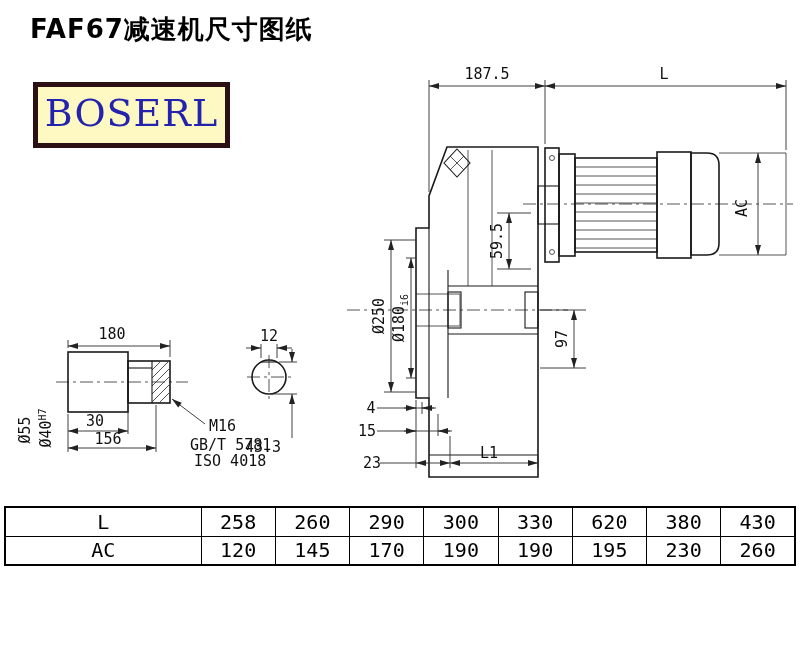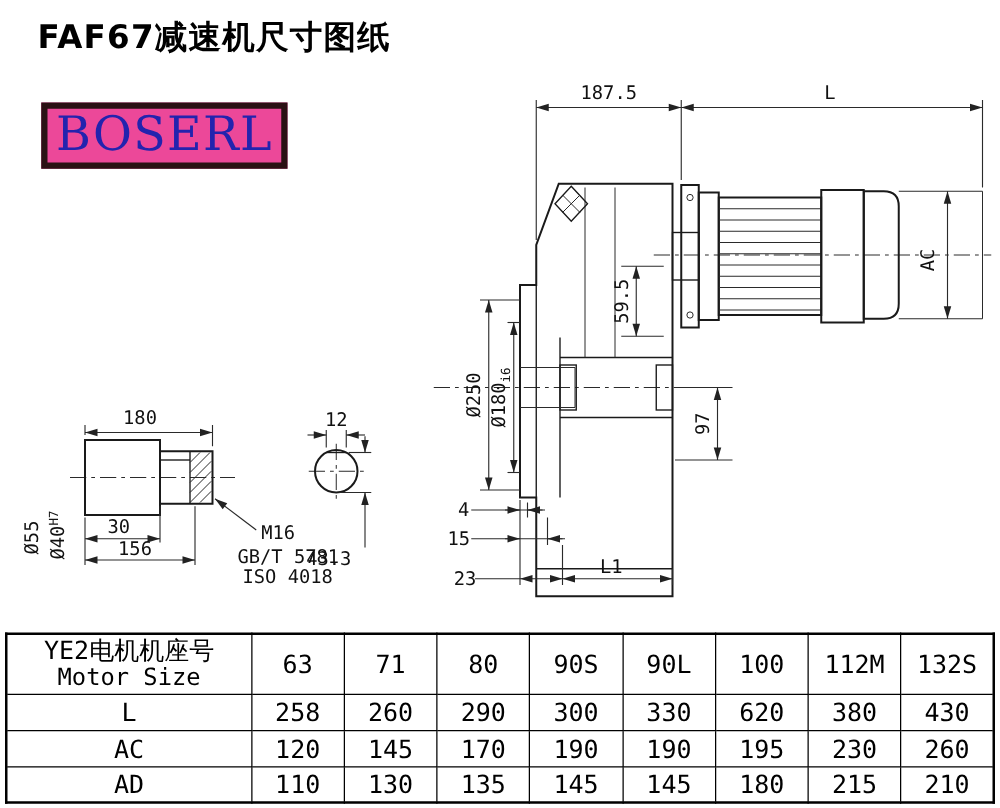--- a/index.html
+++ b/index.html
@@ -1,22 +1,22 @@
 <!DOCTYPE html>
 <html><head>
 <meta charset="utf-8">
 <title>drawing</title>
 <style>
   *{margin:0;padding:0;box-sizing:border-box}
   html,body{width:800px;height:646px;background:#ffffff;position:relative;overflow:hidden;
     font-family:"DejaVu Sans", sans-serif;}
   .title{position:absolute;left:30px;top:12px;font-size:26px;font-weight:bold;color:#000;
     letter-spacing:1px;white-space:nowrap}
-  .logo{position:absolute;left:33px;top:82px;width:197px;height:53px;border:5px solid #2b1114;
-    background:#ec4899;display:flex;align-items:center;justify-content:center}
+  .logo{position:absolute;left:33px;top:82px;width:197px;height:66px;border:5px solid #2b1114;
+    background:#fef9c3;display:flex;align-items:center;justify-content:center}
   .logo-text{font-family:"DejaVu Serif","Liberation Serif",serif;font-size:38px;color:#2323ae;
     letter-spacing:1px;line-height:1;transform:translateY(-2px)}
   svg.dwg{position:absolute;left:0;top:0}
   .ol{fill:none;stroke:#1a1a1a;stroke-width:1.6;stroke-linejoin:miter}
   .ol2{fill:none;stroke:#1a1a1a;stroke-width:1.1}
   .thin{fill:none;stroke:#2a2a2a;stroke-width:0.8}
   .cl{fill:none;stroke:#2a2a2a;stroke-width:0.8;stroke-dasharray:13 4 3 4}
   .dim{fill:none;stroke:#2a2a2a;stroke-width:0.9}
   .dtxt{font-family:"DejaVu Sans Mono",monospace;font-size:15px;fill:#111}
   .dtxt-s{font-size:10px}
@@ -201,34 +201,20 @@
     <line class="dim" x1="279" y1="362" x2="297" y2="362"></line>
     <line class="dim" x1="271" y1="394" x2="297" y2="394"></line>
     <line class="dim" x1="292" y1="349" x2="292" y2="362" marker-end="url(#arr)"></line>
     <line class="dim" x1="292" y1="438" x2="292" y2="394" marker-end="url(#arr)"></line>
     <text class="dtxt" x="263" y="452" text-anchor="middle">43.3</text>
   </g>
 </svg>
 
 <table class="dwg-table">
   <tbody>
-  <tr class="hrow">
-    <td class="lbl">
-      <div class="hcn">YE2电机机座号</div>
-      <div class="hen">Motor Size</div>
-    </td>
-    <td>63</td>
-    <td>71</td>
-    <td>80</td>
-    <td>90S</td>
-    <td>90L</td>
-    <td>100</td>
-    <td>112M</td>
-    <td>132S</td>
-  </tr>
   <tr>
     <td class="lbl">L</td>
     <td>258</td>
     <td>260</td>
     <td>290</td>
     <td>300</td>
     <td>330</td>
     <td>620</td>
     <td>380</td>
     <td>430</td>
@@ -237,25 +223,14 @@
     <td class="lbl">AC</td>
     <td>120</td>
     <td>145</td>
     <td>170</td>
     <td>190</td>
     <td>190</td>
     <td>195</td>
     <td>230</td>
     <td>260</td>
   </tr>
-  <tr>
-    <td class="lbl">AD</td>
-    <td>110</td>
-    <td>130</td>
-    <td>135</td>
-    <td>145</td>
-    <td>145</td>
-    <td>180</td>
-    <td>215</td>
-    <td>210</td>
-  </tr>
   </tbody>
 </table>
 
 </body></html>

